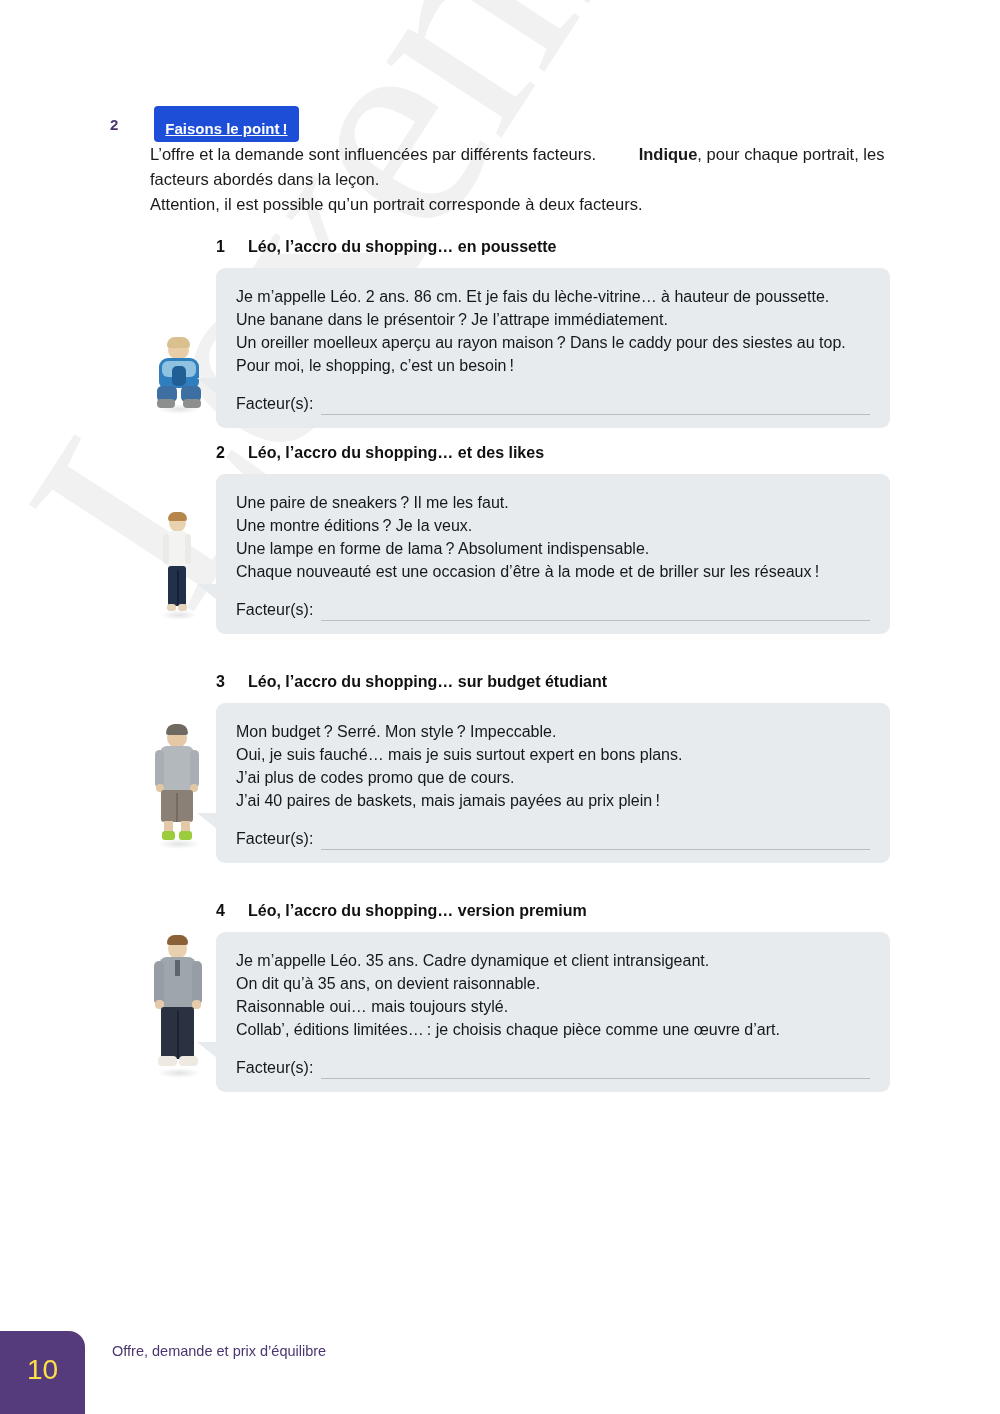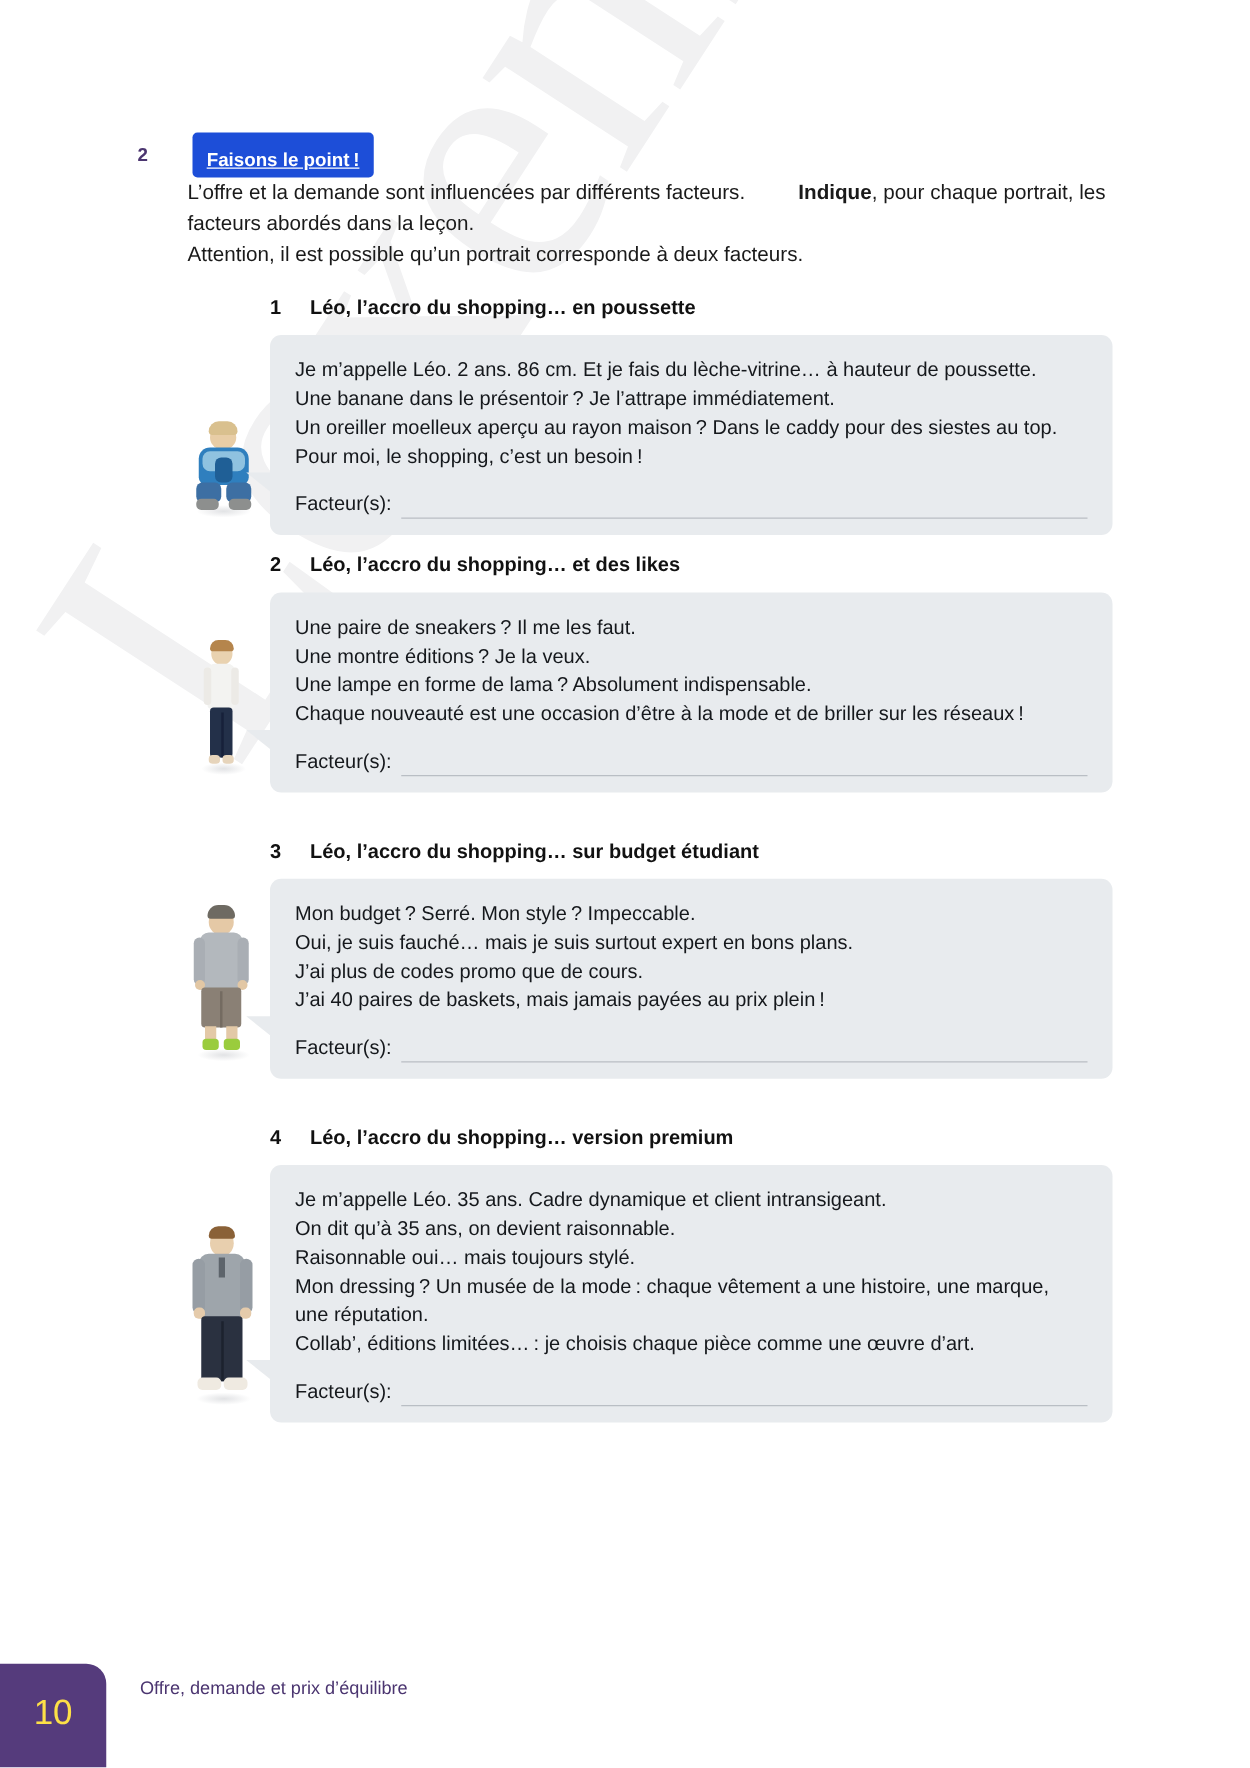--- a/index.html
+++ b/index.html
@@ -291,21 +291,20 @@
           <div style="left:19px; top:73px; width:33px; height:52px; border-radius:3px; background:#2a3140;"></div>
           <div style="left:35px; top:77px; width:2px; height:48px; background:#1c222e;"></div>
           <div style="left:16px; top:122px; width:19px; height:10px; border-radius:4px; background:#efeae1;"></div>
           <div style="left:37px; top:122px; width:19px; height:10px; border-radius:4px; background:#efeae1;"></div>
         </div>
       </div>
       <div class="bubble">
         <p>Je m’appelle Léo. 35 ans. Cadre dynamique et client intransigeant.</p>
         <p>On dit qu’à 35 ans, on devient raisonnable.</p>
         <p>Raisonnable oui… mais toujours stylé.</p>
-        <p>Mon dressing ? Un musée de la mode : chaque vêtement a une histoire, une marque, une réputation.</p>
         <p>Collab’, éditions limitées… : je choisis chaque pièce comme une œuvre d’art.</p>
         <div class="facteurs">
           <span class="facteurs-label">Facteur(s):</span>
           <span class="facteurs-line"></span>
         </div>
       </div>
     </div>
   </div>
 
   <div class="footer-tab">

